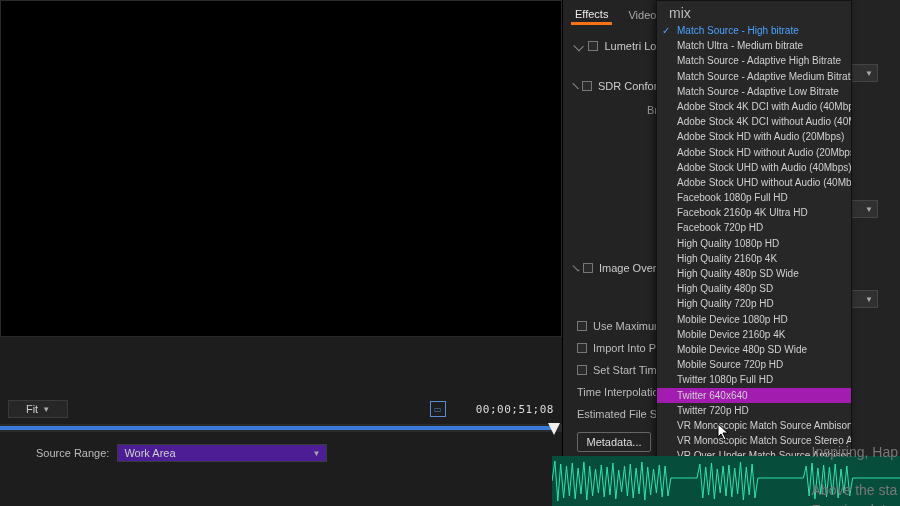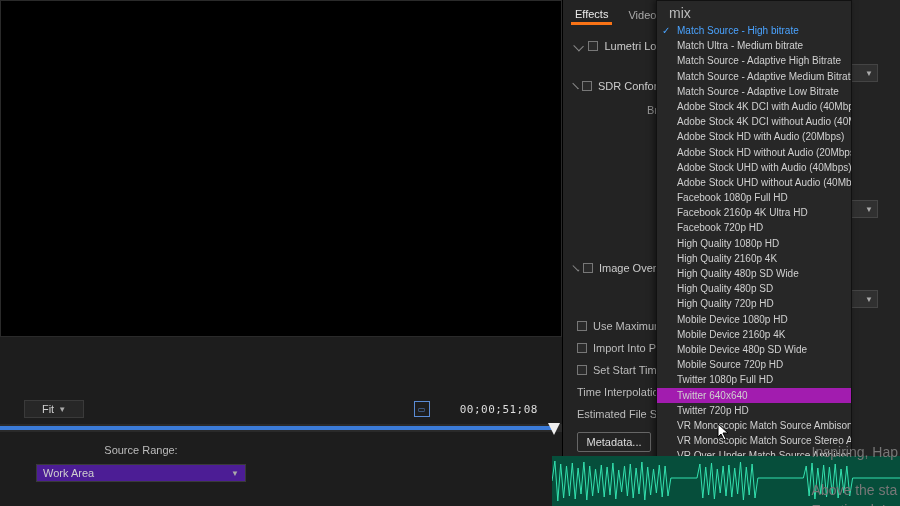--- a/index.html
+++ b/index.html
@@ -1,29 +1,29 @@
 <!DOCTYPE html>
 <html><head>
 <meta charset="utf-8">
 <style>
   * { margin:0; padding:0; box-sizing:border-box; font-family:"Segoe UI",Arial,sans-serif; }
   body { width:900px; height:506px; background:#1d1d1d; color:#cfcfcf; font-size:11px; overflow:hidden; position:relative; }
   .viewer { position:absolute; left:0; top:0; width:562px; height:337px; background:#000; border:1px solid #2a2a2a; }
   .viewer video, .viewer .black { width:100%; height:100%; background:#000; }
-  .controls { position:absolute; left:0; top:400px; width:562px; display:flex; align-items:center; padding:0 24px; }
+  .controls { position:absolute; left:0; top:400px; width:562px; display:flex; align-items:center; padding:0 8px; }
   .label { color:#bcbcbc; }
   .fit { width:60px; height:18px; background:#272727; border:1px solid #3a3a3a; display:flex; align-items:center; justify-content:center; gap:4px; }
   .fit .chev { font-size:8px; color:#aaa; }
   .spacer { flex:1; }
   .ruler-icon { width:16px; height:16px; border:1px solid #5a8bd4; display:flex; align-items:center; justify-content:center; font-size:8px; color:#5a8bd4; }
   .timecode { color:#ddd; font-family:Consolas,monospace; letter-spacing:0.5px;}
   .playbar { position:absolute; left:0; top:424px; width:562px; height:8px; background:#2a2a2a; }
   .playbar .progress { position:absolute; left:0; top:2px; width:552px; height:4px; background:#3b7bd8; }
   .playbar .handle { position:absolute; left:548px; top:-1px; width:12px; height:12px; background:#efefef; clip-path:polygon(0 0,100% 0,50% 100%);}
-  .source-row { position:absolute; left:36px; top:444px; display:flex; align-items:center; gap:8px;flex-direction:column; }
+  .source-row { position:absolute; left:36px; top:444px; display:flex; align-items:center; gap:8px; }
   .select-box { width:210px; height:18px; background:#4c1d95; border:1px solid #3a3a3a; display:flex; align-items:center; padding:0 6px; justify-content:space-between; }
   .select-box .chev { font-size:8px; color:#aaa; }
   .right-panel { position:absolute; left:562px; top:0; width:338px; height:506px; background:#232323; border-left:1px solid #000; }
   .tab-row { position:absolute; left:8px; top:4px; display:flex; gap:12px; height:22px; align-items:center;}
   .tab { color:#aaa; padding:2px 4px; }
   .tab.active { color:#eaeaea; border-bottom:3px solid #f97316;}
   .side-effects { position:absolute; left:12px; top:40px; width:90px; display:flex; flex-direction:column; gap:28px; }
   .eff-row { display:flex; align-items:center; gap:6px; }
   .twisty { width:8px; height:8px; border-left:1px solid #888; border-bottom:1px solid #888; transform:rotate(-45deg); }
   .cb { width:10px; height:10px; border:1px solid #777; background:#2a2a2a; flex:none;}

